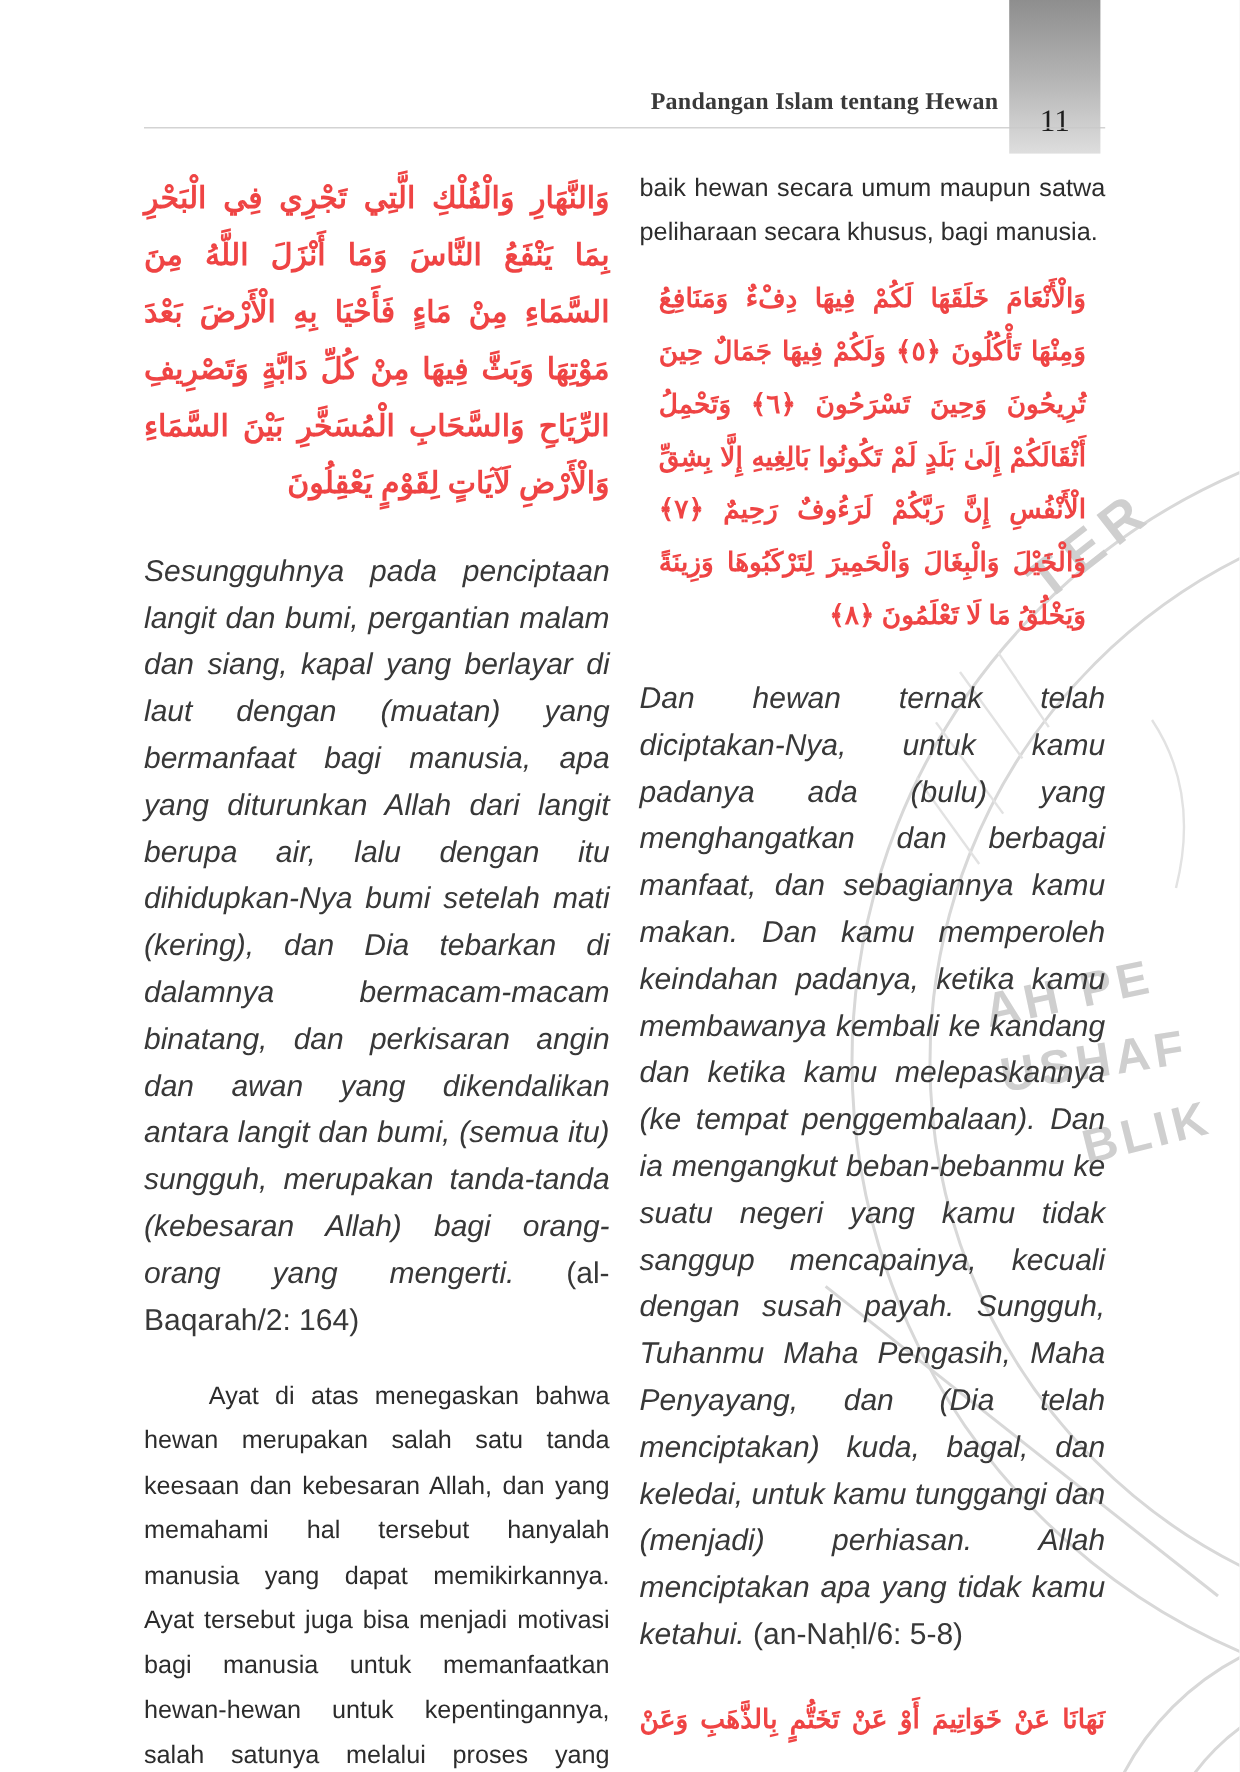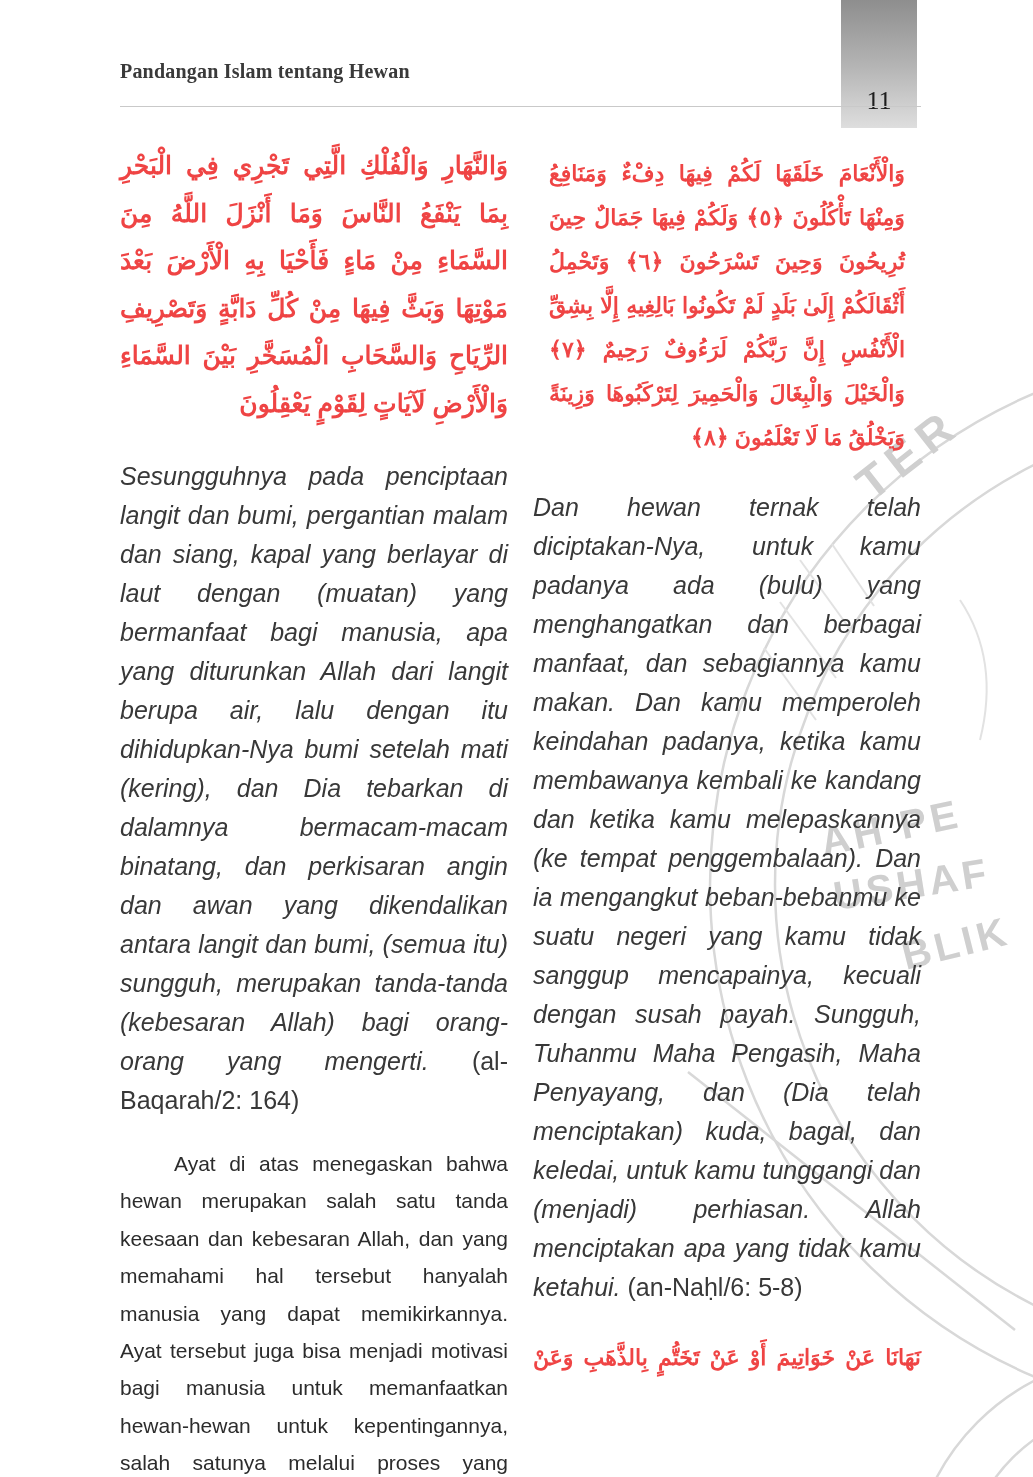--- a/index.html
+++ b/index.html
@@ -19,22 +19,22 @@
     width:76px; height:128px;
     background:linear-gradient(180deg,#8e8e8e 0%,#b3b3b3 50%,#dedede 100%);
     display:flex; align-items:flex-end; justify-content:center;
     padding-bottom:12px; box-sizing:border-box;
   }
   .page-number {
     font-family:"Liberation Serif", serif;
     font-size:26px; color:#1e1e1e;
   }
   .running-head {
-    position:absolute; left:120px; top:60px; width:712px;
-    text-align:left;
+    position:absolute; left:120px; top:74px; width:712px;
+    text-align:right;
     font-family:"Liberation Serif", serif;
     font-weight:700; font-size:20px; color:#3a3a3a;
     letter-spacing:0.2px;
   }
   .head-rule {
     position:absolute; left:120px; top:106px;
     width:801px; height:1px; background:#c9c9c9;
   }
 
   
@@ -119,20 +119,21 @@
         <span class="it">Sesungguhnya pada penciptaan langit dan bumi, pergantian malam dan siang, kapal yang berlayar di laut dengan (muatan) yang bermanfaat bagi manusia, apa yang diturunkan Allah dari langit berupa air, lalu dengan itu dihidupkan-Nya bumi setelah mati (kering), dan Dia tebarkan di dalamnya bermacam-macam binatang, dan perkisaran angin dan awan yang dikendalikan antara langit dan bumi, (semua itu) sungguh, merupakan tanda-tanda (kebesaran Allah) bagi orang-orang yang mengerti.</span>
         <span class="ref">(al-Baqarah/2: 164)</span>
       </p>
 
       <p class="body-para indent mt-lg">Ayat di atas menegaskan bahwa hewan merupakan salah satu tanda keesaan dan kebesaran Allah, dan yang memahami hal tersebut hanyalah manusia yang dapat memikirkannya. Ayat tersebut juga bisa menjadi motivasi bagi manusia untuk memanfaatkan hewan-hewan untuk kepentingannya, salah satunya melalui proses yang dinamakan domestikasi hewan, dan juga tumbuhan tentunya. Domestikasi adalah proses penjinakan hewan dan penyesuaian hidup tumbuhan untuk berbagai keperluan hidup manusia.</p>
 
       <p class="body-para indent">Surah an-Naḥl/16: 5 berikut menjelaskan beberapa manfaat hewan,</p>
     </div>
 
     <div class="col">
+      <p class="body-para">baik hewan secara umum maupun satwa peliharaan secara khusus, bagi manusia.</p>
 
       <div class="arabic arabic-right-verse">وَالْأَنْعَامَ خَلَقَهَا لَكُمْ فِيهَا دِفْءٌ وَمَنَافِعُ وَمِنْهَا تَأْكُلُونَ ﴿٥﴾ وَلَكُمْ فِيهَا جَمَالٌ حِينَ تُرِيحُونَ وَحِينَ تَسْرَحُونَ ﴿٦﴾ وَتَحْمِلُ أَثْقَالَكُمْ إِلَىٰ بَلَدٍ لَمْ تَكُونُوا بَالِغِيهِ إِلَّا بِشِقِّ الْأَنْفُسِ إِنَّ رَبَّكُمْ لَرَءُوفٌ رَحِيمٌ ﴿٧﴾ وَالْخَيْلَ وَالْبِغَالَ وَالْحَمِيرَ لِتَرْكَبُوهَا وَزِينَةً وَيَخْلُقُ مَا لَا تَعْلَمُونَ ﴿٨﴾</div>
 
       <p class="translation">
         <span class="it">Dan hewan ternak telah diciptakan-Nya, untuk kamu padanya ada (bulu) yang menghangatkan dan berbagai manfaat, dan sebagiannya kamu makan. Dan kamu memperoleh keindahan padanya, ketika kamu membawanya kembali ke kandang dan ketika kamu melepaskannya (ke tempat penggembalaan). Dan ia mengangkut beban-bebanmu ke suatu negeri yang kamu tidak sanggup mencapainya, kecuali dengan susah payah. Sungguh, Tuhanmu Maha Pengasih, Maha Penyayang, dan (Dia telah menciptakan) kuda, bagal, dan keledai, untuk kamu tunggangi dan (menjadi) perhiasan. Allah menciptakan apa yang tidak kamu ketahui.</span>
         <span class="ref">(an-Naḥl/6: 5-8)</span>
       </p>
 
 
       <div class="arabic arabic-hadith">نَهَانَا عَنْ خَوَاتِيمَ أَوْ عَنْ تَخَتُّمٍ بِالذَّهَبِ وَعَنْ</div>

